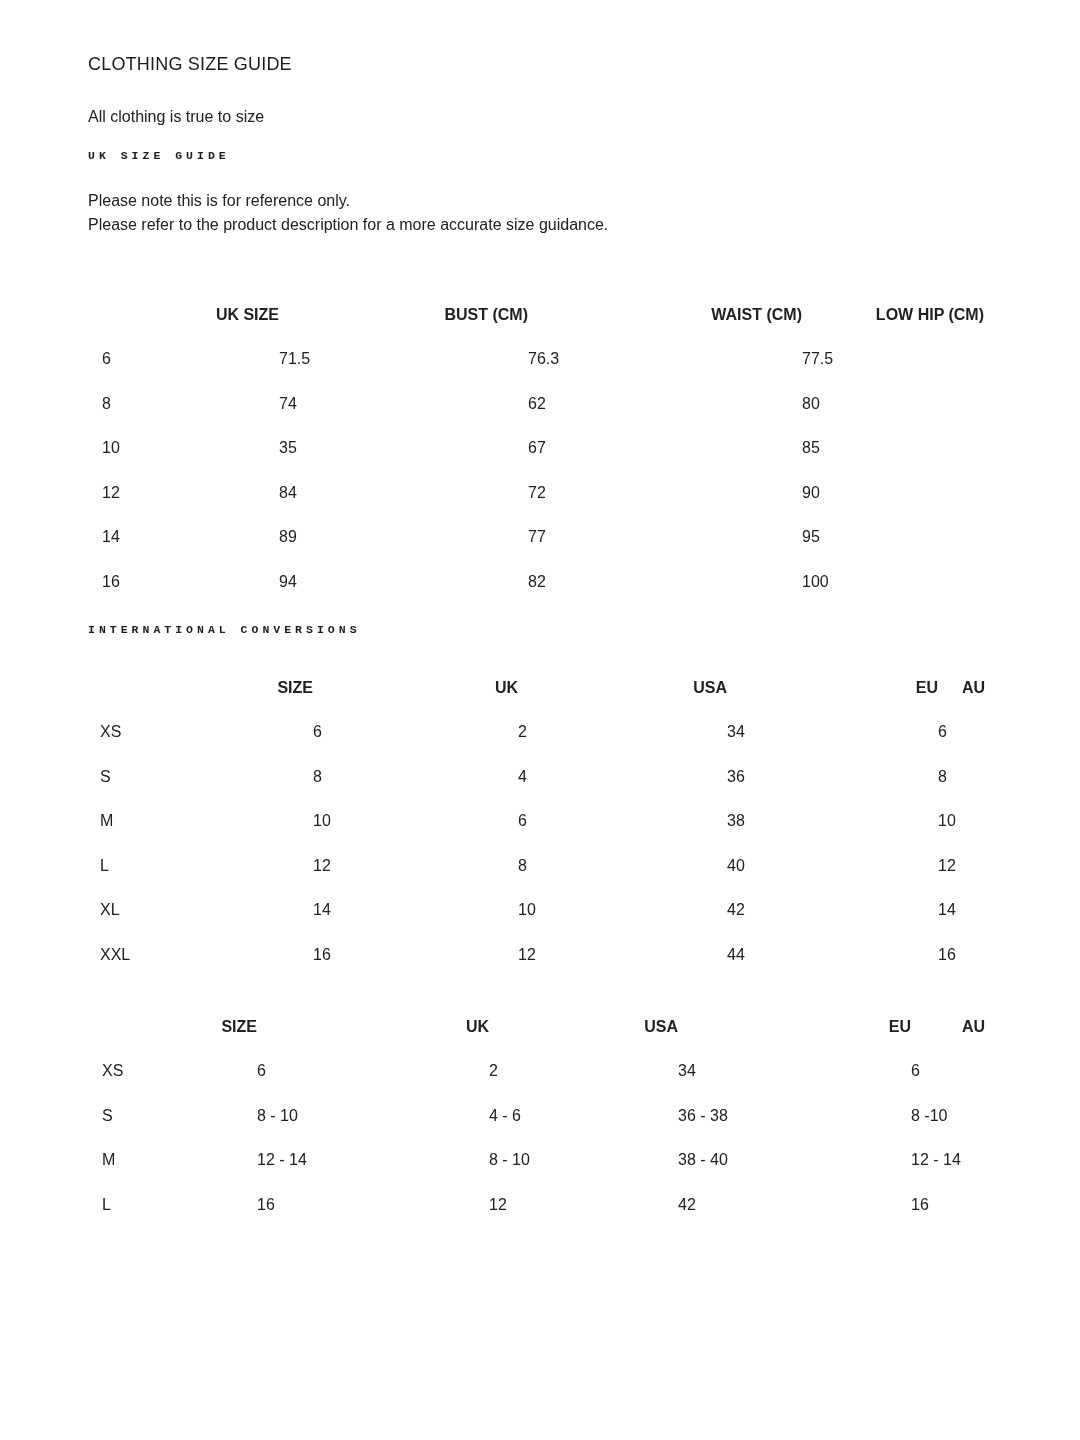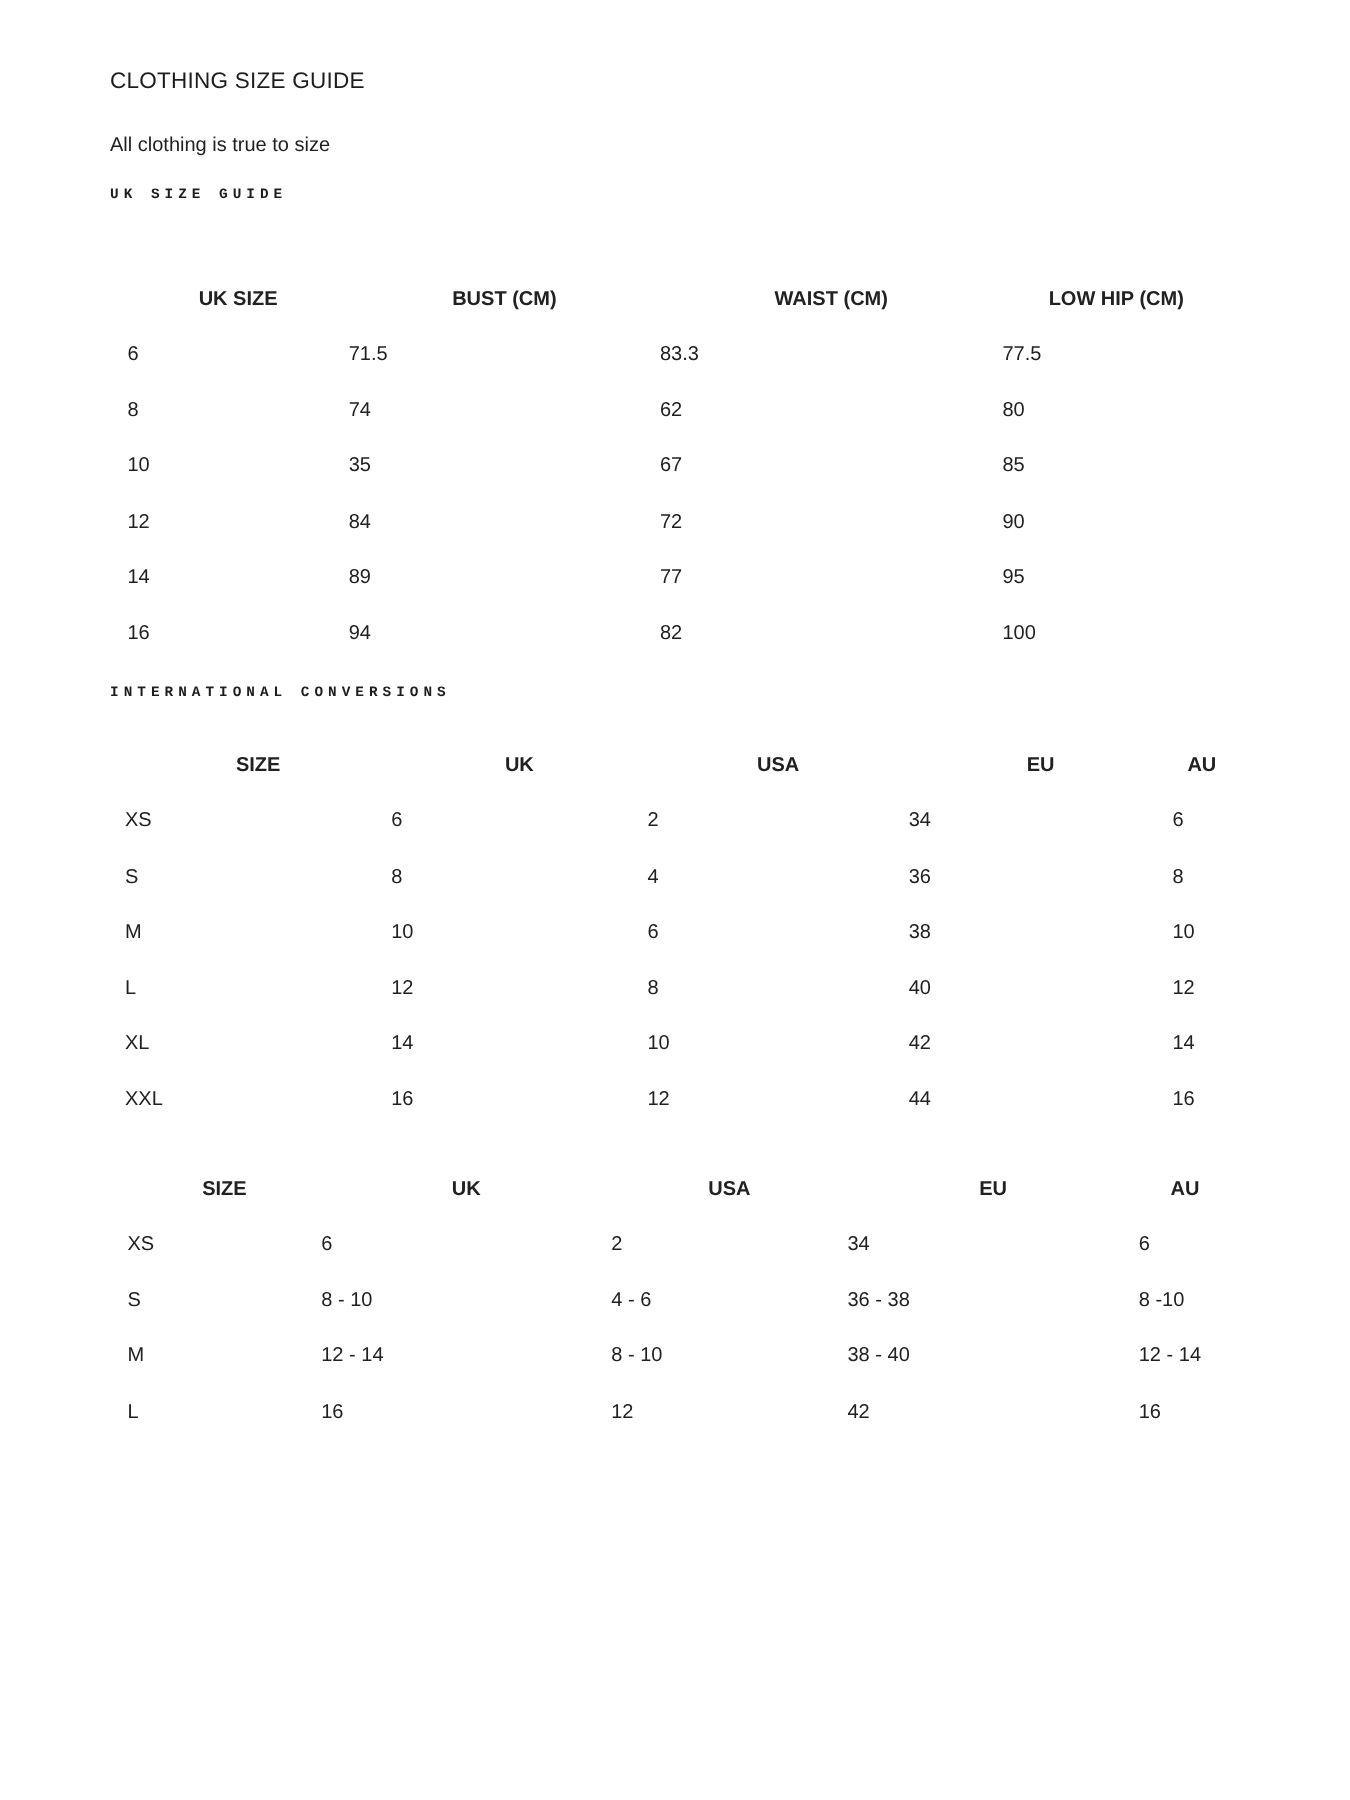--- a/index.html
+++ b/index.html
@@ -45,21 +45,21 @@
   .intl-heading { margin-top: 19px; }
   .lounge-heading { margin-top: 50px; }
 
   table.size-table {
     border-collapse: collapse;
     table-layout: fixed;
     font-size: 16px;
     color: #212121;
   }
   table.size-table th {
-    text-align: center;
+    text-align: right;
     font-weight: 700;
     height: 44px;
     padding: 0;
     vertical-align: middle;
     white-space: nowrap;
   }
   table.size-table td {
     text-align: left;
     height: 44.5px;
     padding: 0;
@@ -74,41 +74,45 @@
 <body>
 
 <div class="page">
 
   <div class="title">CLOTHING SIZE GUIDE</div>
 
   <div class="intro">All clothing is true to size</div>
 
   <div class="ls-heading uk-heading">UK SIZE GUIDE</div>
 
+  <div class="notes">
+    <div>Please note this is for reference only.</div>
+    <div>Please refer to the product description for a more accurate size guidance.</div>
+  </div>
 
   <table class="size-table t1">
     <colgroup>
       <col style="width:177px">
         <col style="width:249px">
         <col style="width:274px">
         <col style="width:182px">
     </colgroup>
   <thead>
         <tr>
           <th>UK SIZE</th>
           <th>BUST (CM)</th>
           <th>WAIST (CM)</th>
           <th>LOW HIP (CM)</th>
         </tr>
       </thead>
       <tbody>
         <tr>
           <td>6</td>
           <td>71.5</td>
-          <td>83.3</td>
+          <td>76.3</td>
           <td>77.5</td>
         </tr>
         <tr>
           <td>8</td>
           <td>74</td>
           <td>62</td>
           <td>80</td>
         </tr>
         <tr>
           <td>10</td>

